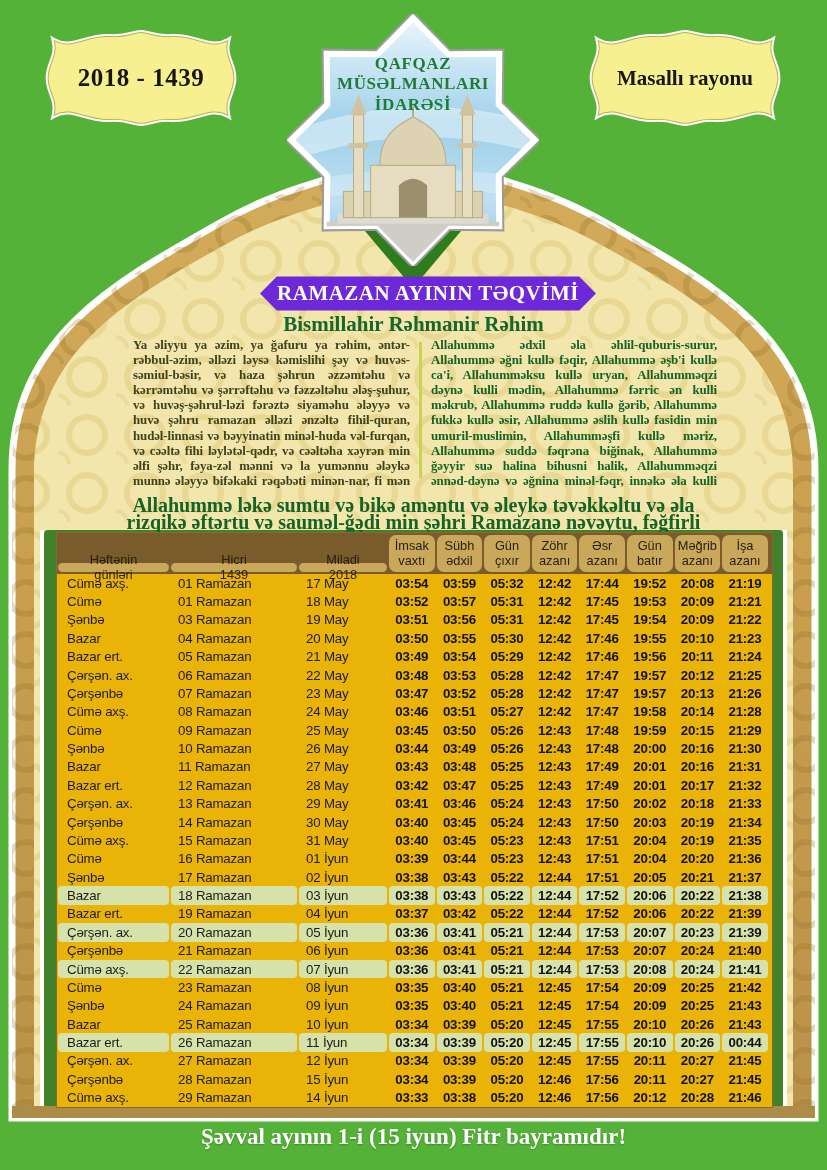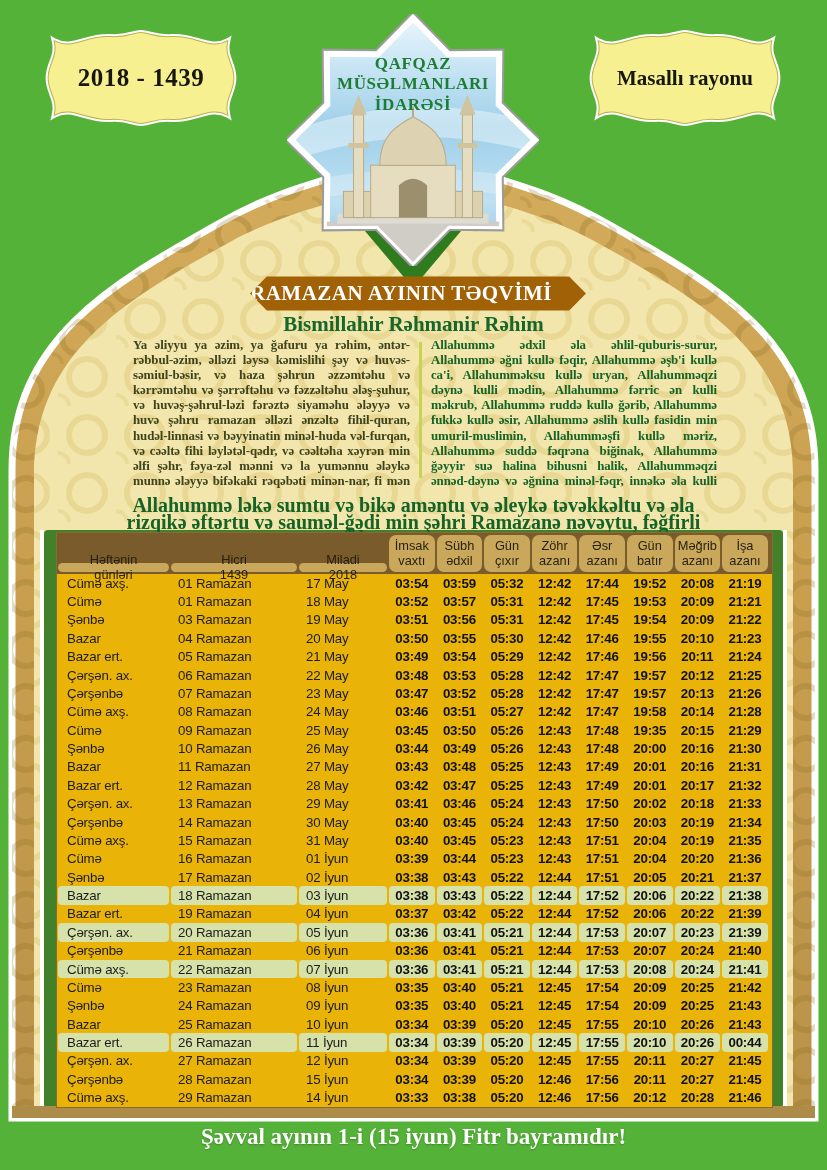--- a/index.html
+++ b/index.html
@@ -17,23 +17,23 @@
   #badge-region{left:578px;top:26px;}
   #badge-region .label{font-size:21px;}
 
   
   .star{position:absolute;left:287px;top:14px;width:252px;height:252px;}
   .star .eline{position:absolute;left:0;width:100%;text-align:center;
         font-family:"Liberation Serif","DejaVu Serif",serif;font-weight:bold;color:#1e7c35;font-size:17px;letter-spacing:.6px;}
   .star .l1{top:40px;} .star .l2{top:60px;} .star .l3{top:81px;}
 
   
-  .banner{position:absolute;left:250px;top:275px;width:336px;height:37px;background:#a16207;
+  .banner{position:absolute;left:260px;top:275px;width:336px;height:37px;background:#6d28d9;
         clip-path:polygon(0% 50%,5% 4%,95% 4%,100% 50%,95% 96%,5% 96%);
-        display:flex;align-items:center;}
+        display:flex;align-items:center;justify-content:center;}
   .banner span{color:#ffffff;font-family:"Liberation Serif","DejaVu Serif",serif;font-weight:bold;font-size:21px;letter-spacing:.5px;}
 
   .bismillah{position:absolute;left:0;top:312px;width:827px;text-align:center;
         font-family:"Liberation Serif","DejaVu Serif",serif;font-weight:bold;font-size:21px;color:#17672c;}
 
   
   .cols{position:absolute;left:133px;top:338px;width:584px;height:150px;display:flex;overflow:hidden;}
   .prayer{font-family:"Liberation Serif","DejaVu Serif",serif;font-weight:bold;font-size:12.9px;line-height:15.1px;
         text-align:justify;letter-spacing:-0.1px;margin:0;}
   .p-left{width:277px;color:#3e431c;}
@@ -297,21 +297,21 @@
         </div>
         <div class="trow">
           <div class="tcell c-day">Cümə</div>
           <div class="tcell c-hicri">09 Ramazan</div>
           <div class="tcell c-miladi">25 May</div>
           <div class="tcell c-time">03:45</div>
           <div class="tcell c-time">03:50</div>
           <div class="tcell c-time">05:26</div>
           <div class="tcell c-time">12:43</div>
           <div class="tcell c-time">17:48</div>
-          <div class="tcell c-time">19:35</div>
+          <div class="tcell c-time">19:59</div>
           <div class="tcell c-time">20:15</div>
           <div class="tcell c-time">21:29</div>
         </div>
         <div class="trow">
           <div class="tcell c-day">Şənbə</div>
           <div class="tcell c-hicri">10 Ramazan</div>
           <div class="tcell c-miladi">26 May</div>
           <div class="tcell c-time">03:44</div>
           <div class="tcell c-time">03:49</div>
           <div class="tcell c-time">05:26</div>

